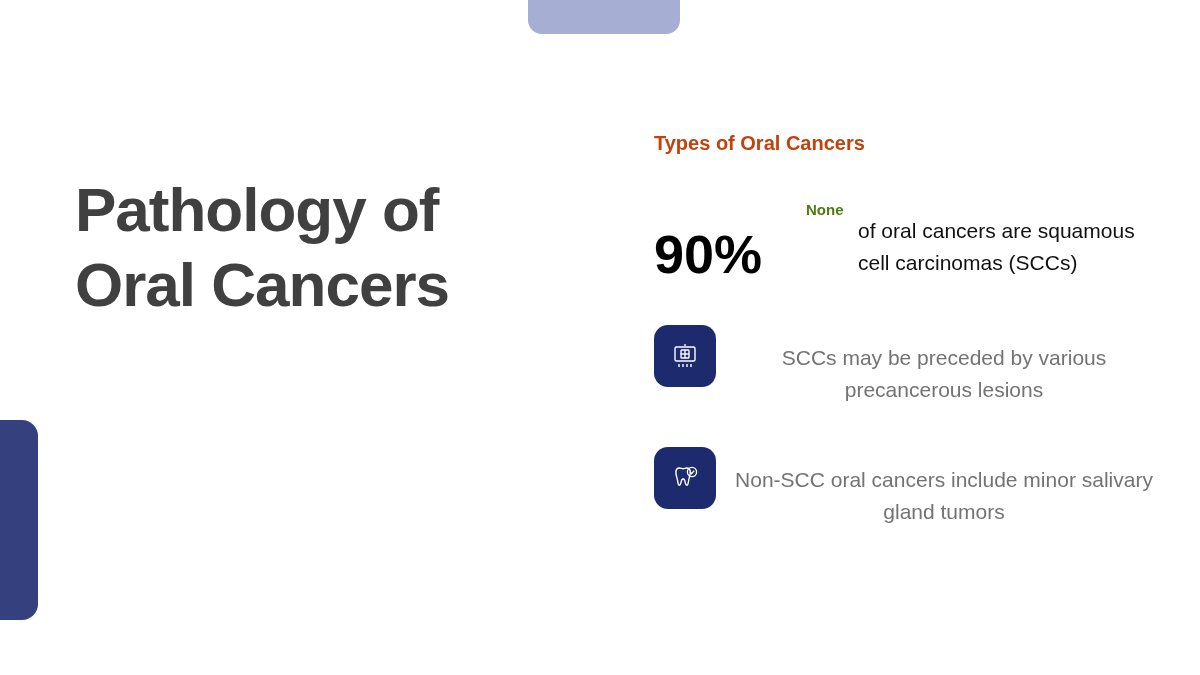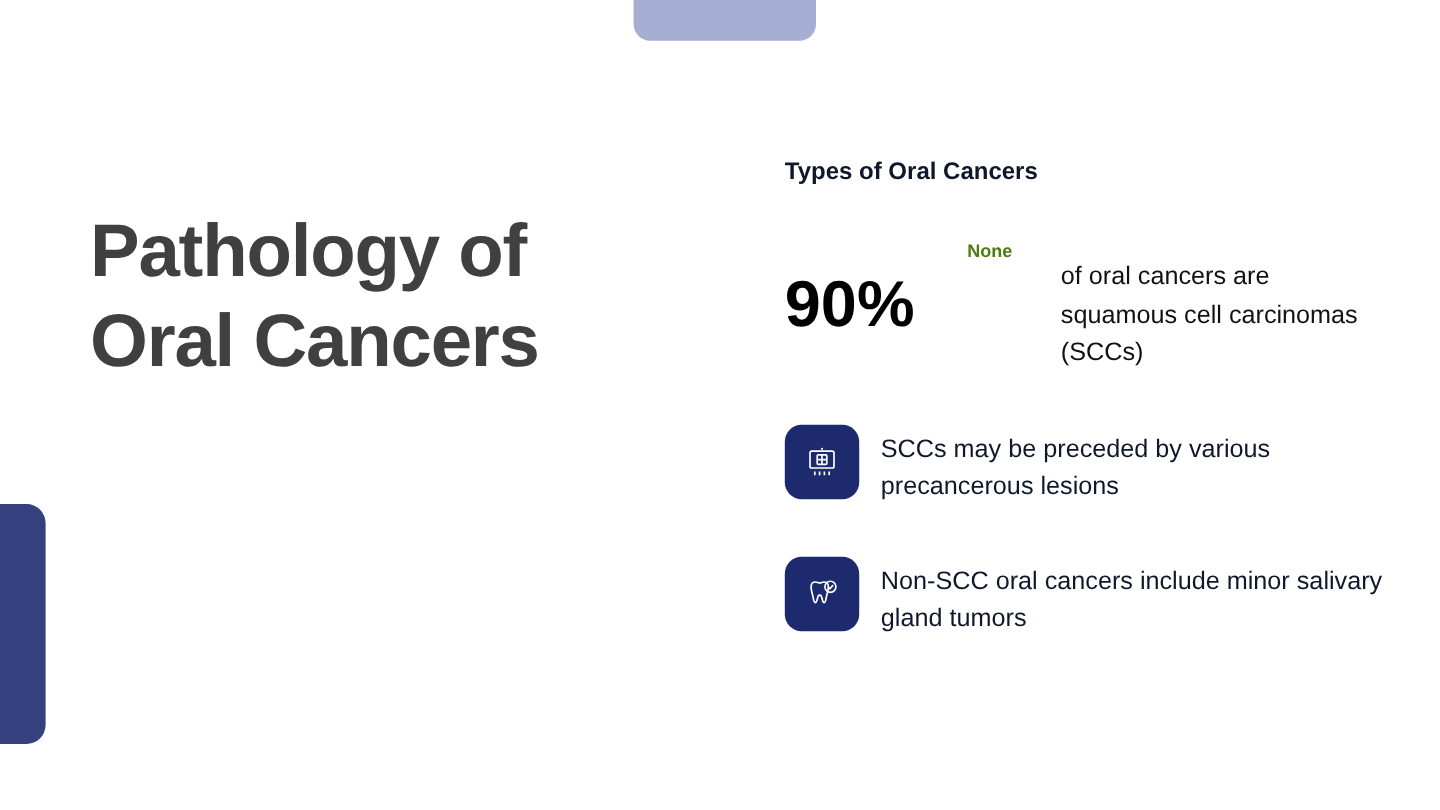--- a/index.html
+++ b/index.html
@@ -51,21 +51,21 @@
   
   .right-col {
     position: absolute;
     left: 654px;
     top: 132px;
     width: 500px;
   }
   .col-heading {
     font-size: 20px;
     font-weight: bold;
-    color: #0f172a;
+    color: #c2410c;
     margin: 0 0 46px 0;
   }
 
   .stat-row {
     display: flex;
     align-items: flex-start;
     position: relative;
     margin-bottom: 44px;
   }
   .stat-number {
@@ -81,21 +81,21 @@
     left: 152px;
     top: 0px;
     font-size: 15px;
     font-weight: bold;
     color: #4d7c0f;
   }
   .stat-text {
     font-size: 21px;
     line-height: 1.5;
     color: #111111;
-    margin-left: 80px;
+    margin-left: 54px;
     margin-top: 14px;
   }
 
   .bullet-row {
     display: flex;
     align-items: flex-start;
     margin-bottom: 42px;
   }
   .bullet-icon {
     width: 62px;
@@ -106,23 +106,24 @@
     display: flex;
     align-items: center;
     justify-content: center;
   }
   .bullet-icon svg {
     display: block;
   }
   .bullet-text {
     font-size: 21px;
     line-height: 1.5;
-    color: #0f172a;
+    color: #737373;
     margin-left: 18px;
-    margin-top: 5px;
+    margin-top: 17px;
+    text-align: center;
   }
 </style>
 </head>
 <body>
 
 <div class="deco-top"></div>
 <div class="deco-left"></div>
 
 <h1 class="slide-title">Pathology of Oral Cancers</h1>
 

